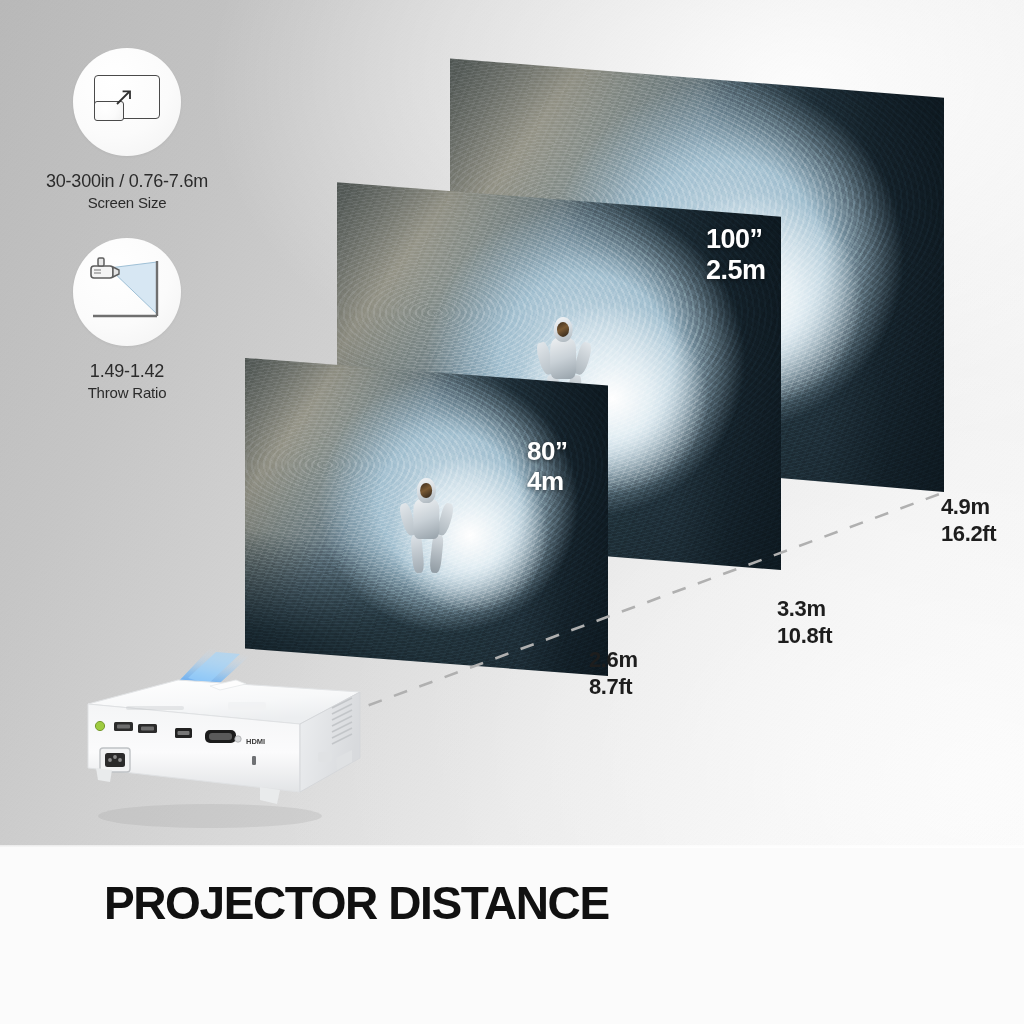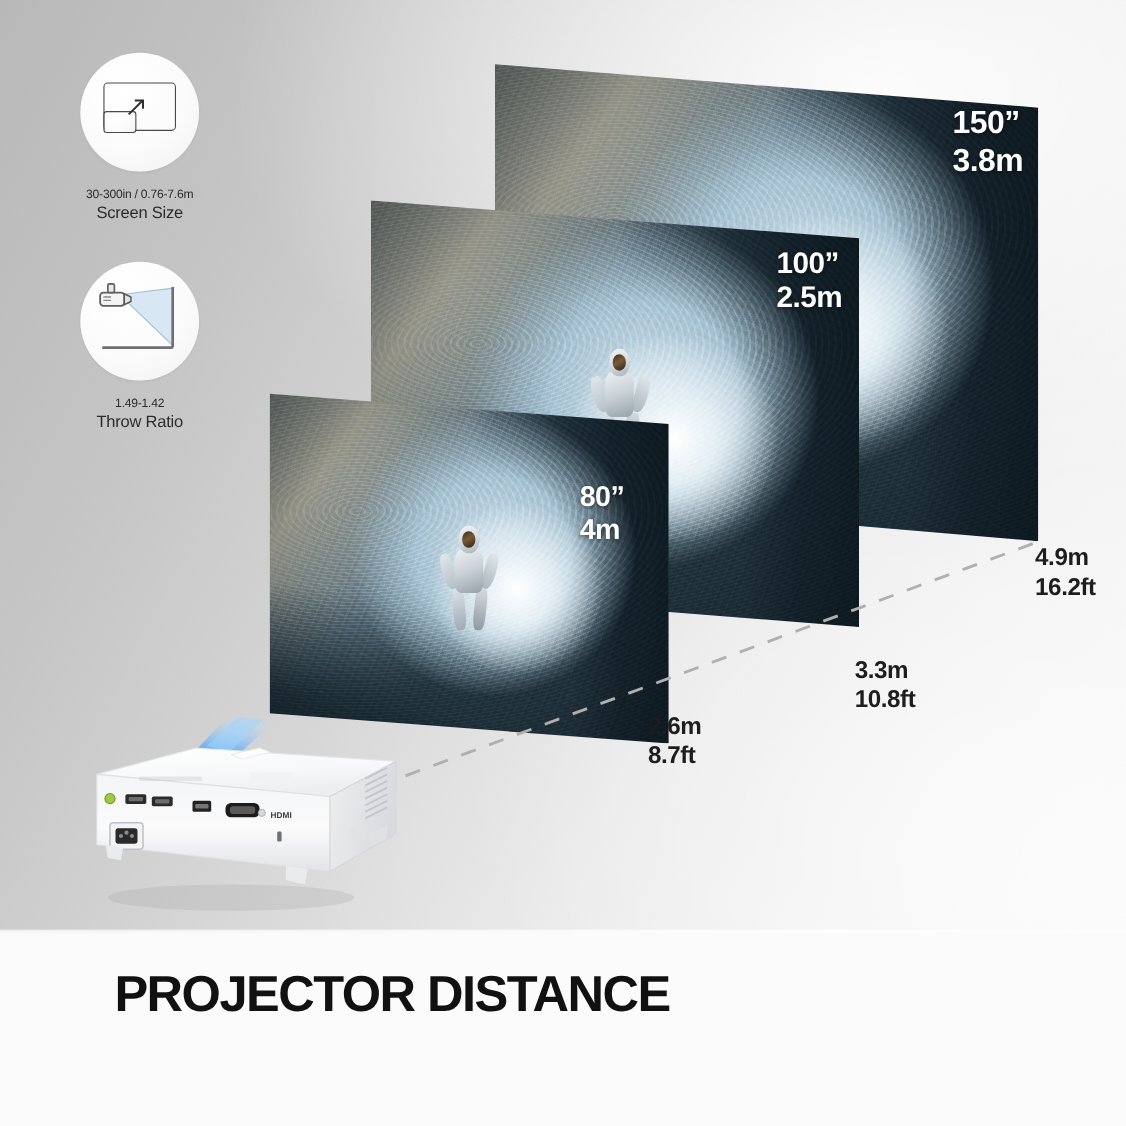--- a/index.html
+++ b/index.html
@@ -42,21 +42,21 @@
   
   .spec { position: absolute; text-align: center; width: 200px; }
   .spec-circle {
     width: 108px; height: 108px; border-radius: 50%;
     margin: 0 auto 14px auto;
     background: radial-gradient(circle at 38% 30%, #ffffff 0%, #fbfbfb 55%, #f1f1f1 100%);
     box-shadow: 0 1px 3px rgba(0,0,0,.05);
     position: relative;
   }
   .spec-line1 {
-    font-size: 11px; color: #2b2b2b; letter-spacing: -0.2px; line-height: 1.28;
+    font-size: 18px; color: #2b2b2b; letter-spacing: -0.2px; line-height: 1.28;
     font-weight: 400;
   }
   .spec-line2 {
     font-size: 15px; color: #2b2b2b; letter-spacing: -0.2px; line-height: 1.28;
     font-weight: 400;
   }
 
   
   .ic-rect-big {
     position:absolute; left: 21px; top: 27px; width: 66px; height: 44px;
@@ -209,24 +209,20 @@
         <div class="pack"></div>
           <div class="armL"></div>
           <div class="armR"></div>
         <div class="legL"></div>
           <div class="legR"></div>
         <div class="torso"></div>
           <div class="helmet"></div>
           <div class="visor"></div>
       </div>
     </div>
-  </div>
-  <div class="size-label" style="left:866px; top:96px; font-size:29px;">
-    <div>150”</div>
-    <div>3.8m</div>
   </div>
 
   <div class="screen" style="left:337px; top:180px; width:444px; height:390px;
               clip-path: polygon(0% 0.6%, 100% 9.4%, 100% 100%, 0% 91%);">
     <div class="screen-img">
       <div class="scene"></div>
       <div class="scene-vig"></div>
       <div class="astro" style="left:46%; top:35%; width:10%; height:25%;">
         <div class="pack"></div>
           <div class="armL"></div>

